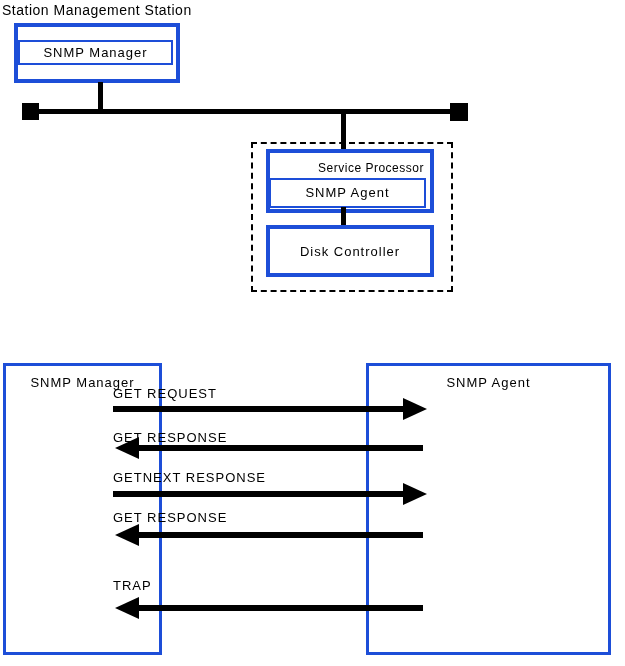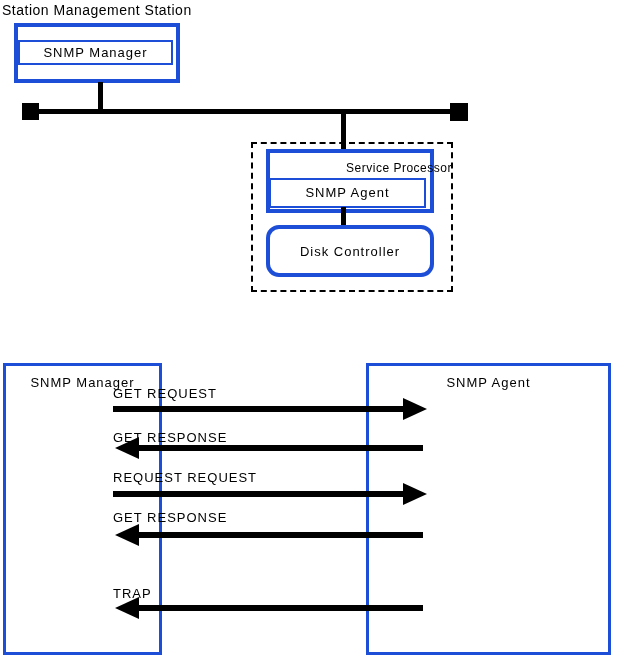--- a/index.html
+++ b/index.html
@@ -58,34 +58,34 @@
   #conn-device { left: 341px; top: 113px; width: 5px; height: 37px; }
   #device-box {
     position: absolute;
     left: 251px; top: 142px; width: 202px; height: 150px;
     border: 2px dashed #000000;
     box-sizing: border-box;
     background: transparent;
   }
   #sp-box { left: 266px; top: 149px; width: 168px; height: 64px; }
   #sp-label {
-    left: 278px; top: 161px; width: 176px;
+    left: 250px; top: 161px; width: 176px;
     text-align: center;
     font-size: 12px; letter-spacing: 0.5px; padding-left: 33px;
   }
   #agent-box {
     left: 269px; top: 178px; width: 157px; height: 30px;
     text-align: center; line-height: 26px;
     font-size: 13px; letter-spacing: 1px;
   }
   #conn-disk { left: 341px; top: 207px; width: 5px; height: 19px; }
   #disk-box {
     left: 266px; top: 225px; width: 168px; height: 52px;
     display: flex; align-items: center; justify-content: center;
-    font-size: 13px; letter-spacing: 1px; border-radius: 13px;
+    font-size: 13px; letter-spacing: 1px;
   }
 
   
   #seq-left-box  { left: 3px;   top: 363px; width: 159px; height: 292px; }
   #seq-right-box { left: 366px; top: 363px; width: 245px; height: 292px; }
   .party-label {
     display: block;
     padding-top: 9px;
     text-align: center;
     font-size: 13px;
@@ -155,25 +155,25 @@
       <span class="party-label">SNMP Agent</span>
     </div>
 
     <div id="messages">
         <div class="msg-label" style="top: 386px;">GET REQUEST</div>
         <div class="shaft right" style="top: 406px;"></div>
         <div class="head right" style="top: 398px;"></div>
         <div class="msg-label" style="top: 430px;">GET RESPONSE</div>
         <div class="shaft left" style="top: 445px;"></div>
         <div class="head left" style="top: 437px;"></div>
-        <div class="msg-label" style="top: 470px;">REQUEST REQUEST</div>
+        <div class="msg-label" style="top: 470px;">GETNEXT RESPONSE</div>
         <div class="shaft right" style="top: 491px;"></div>
         <div class="head right" style="top: 483px;"></div>
         <div class="msg-label" style="top: 510px;">GET RESPONSE</div>
         <div class="shaft left" style="top: 532px;"></div>
         <div class="head left" style="top: 524px;"></div>
-        <div class="msg-label" style="top: 578px; margin-top: 8px;">TRAP</div>
+        <div class="msg-label" style="top: 578px;">TRAP</div>
         <div class="shaft left" style="top: 605px;"></div>
         <div class="head left" style="top: 597px;"></div>
       </div>
   </div>
 
 </div>
 
 </body></html>

